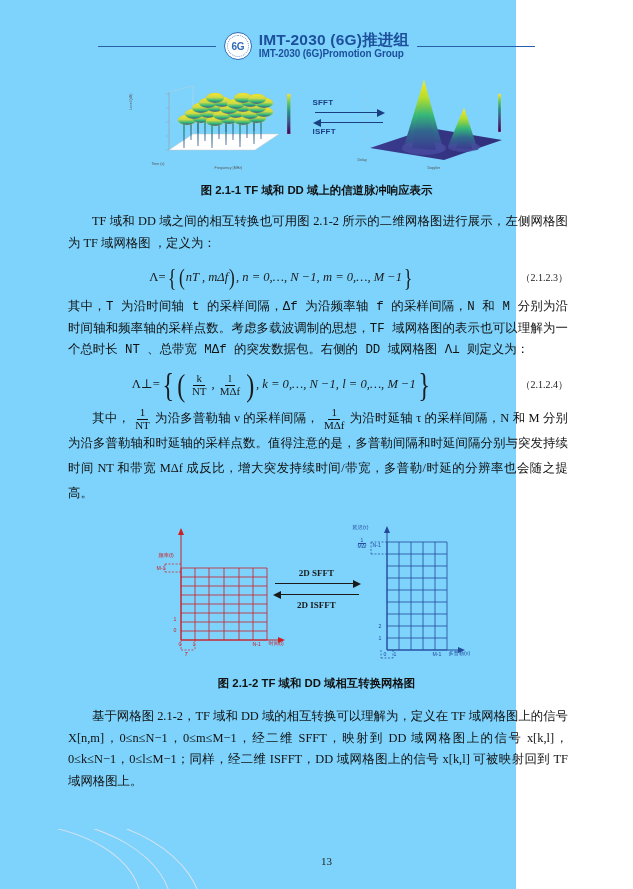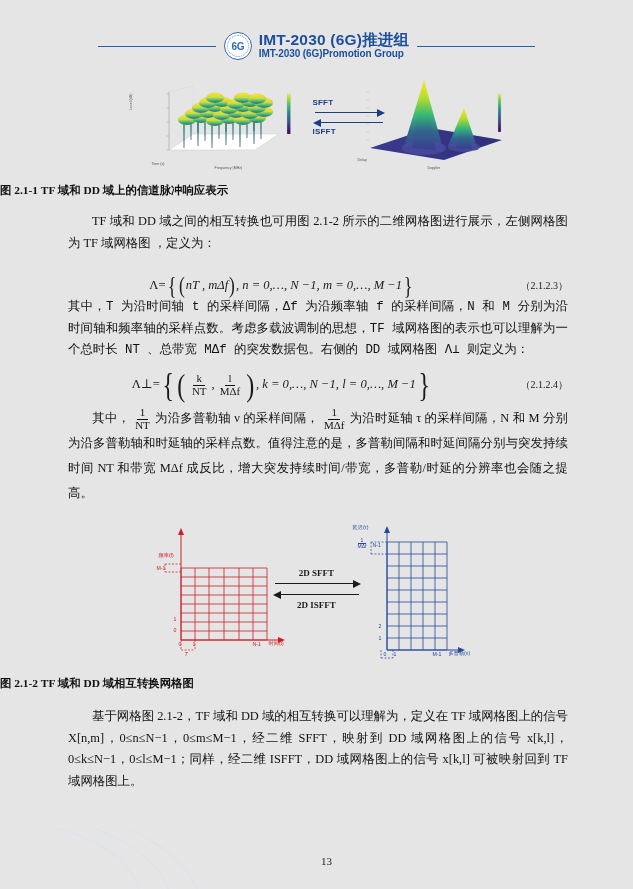--- a/index.html
+++ b/index.html
@@ -1,21 +1,21 @@
 <!DOCTYPE html>
 <html><head>
 <meta charset="utf-8">
 <style>
   html,body{margin:0;padding:0;}
   body{
     width:633px;height:889px;background:#ffffff;
     font-family:"Liberation Serif","DejaVu Serif",serif;
     color:#1a1a1a;position:relative;overflow:hidden;
   }
-  .page{position:relative;width:633px;height:889px;background:#e5e5e5;}
+  .page{position:relative;width:516px;height:889px;background:#7dd3fc;}
 
   
   .header{position:absolute;top:24px;left:0;width:633px;height:44px;
           display:flex;align-items:center;justify-content:center;}
   .hrule{height:1px;background:#2b5ea8;flex:0 0 auto;}
   .hrule.left{width:118px;margin-right:8px;}
   .hrule.right{width:118px;margin-left:8px;}
   .logo{width:26px;height:26px;border-radius:50%;
         border:1.6px solid #2f6bb5;display:flex;align-items:center;
         justify-content:center;flex:0 0 auto;margin-right:7px;
@@ -44,23 +44,23 @@
   .arr-line{position:relative;height:10px;}
   .arr-line .bar{position:absolute;top:5px;left:2px;right:8px;height:1.1px;background:#1a3e80;}
   .arr-line .head-r{position:absolute;top:1.6px;right:0;width:0;height:0;
         border-top:4px solid transparent;border-bottom:4px solid transparent;
         border-left:8px solid #1a3e80;}
   .arr-line .head-l{position:absolute;top:1.6px;left:0;width:0;height:0;
         border-top:4px solid transparent;border-bottom:4px solid transparent;
         border-right:8px solid #1a3e80;}
 
   
-  .caption{position:absolute;width:633px;
+  .caption{position:absolute;width:633px;text-align:center;
            font-size:11.4px;font-weight:bold;color:#111;
-           font-family:Liberation Serif, serif;}
+           font-family:Liberation Sans, sans-serif;}
   .para{position:absolute;left:68px;width:500px;
         font-size:12.4px;line-height:21.6px;text-align:justify;
         text-justify:inter-ideograph;color:#111;}
   .para .ind{display:inline-block;width:24px;}
   .eq-row{position:absolute;left:68px;width:500px;display:flex;
           align-items:center;}
   .eq-body{flex:1;text-align:center;font-size:12.6px;}
   .eq-num{width:72px;text-align:right;font-size:10px;}
   i.m{font-family:"Liberation Serif",serif;font-style:italic;}
   .frac{display:inline-flex;flex-direction:column;align-items:center;
@@ -263,21 +263,21 @@
 
     </div>
   </div>
 
   <div class="caption" style="top:183px;">图 2.1-1 TF 域和 DD 域上的信道脉冲响应表示</div>
 
   <div class="para" style="top:211px;">
     <span class="ind"></span><span>TF 域和 DD 域之间的相互转换也可用图 2.1-2 所示的二维网格图进行展示，左侧网格图为 TF 域网格图 ，定义为：</span>
   </div>
 
-  <div class="eq-row" style="top:263px;margin-top:8px;">
+  <div class="eq-row" style="top:263px;">
     <div class="eq-body">
       <span>Λ=</span><span class="brace">{</span><span class="bigpar">(</span><i class="m">nT , mΔf</i><span class="bigpar">)</span><i class="m">, n = 0,…, N −1, m = 0,…, M −1</i><span class="brace">}</span>
     </div>
     <div class="eq-num">（2.1.2.3）</div>
   </div>
 
   <div class="para" style="top:297px;font-family:Liberation Mono, monospace;">其中，T 为沿时间轴 t 的采样间隔，Δf 为沿频率轴 f 的采样间隔，N 和 M 分别为沿时间轴和频率轴的采样点数。考虑多载波调制的思想，TF 域网格图的表示也可以理解为一个总时长 NT 、总带宽 MΔf 的突发数据包。右侧的 DD 域网格图 Λ⊥ 则定义为：</div>
 
   <div class="eq-row" style="top:366px;">
     <div class="eq-body">

